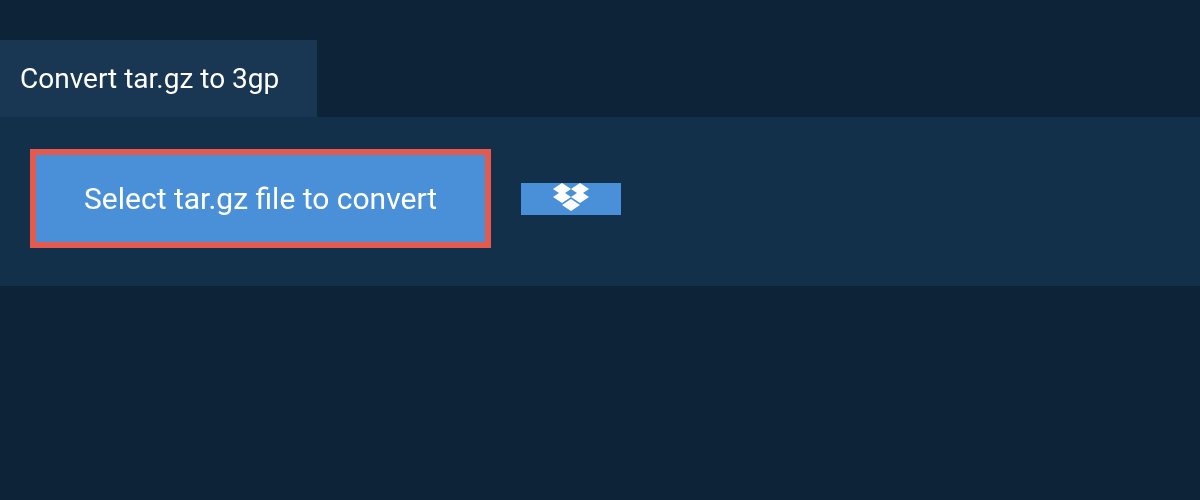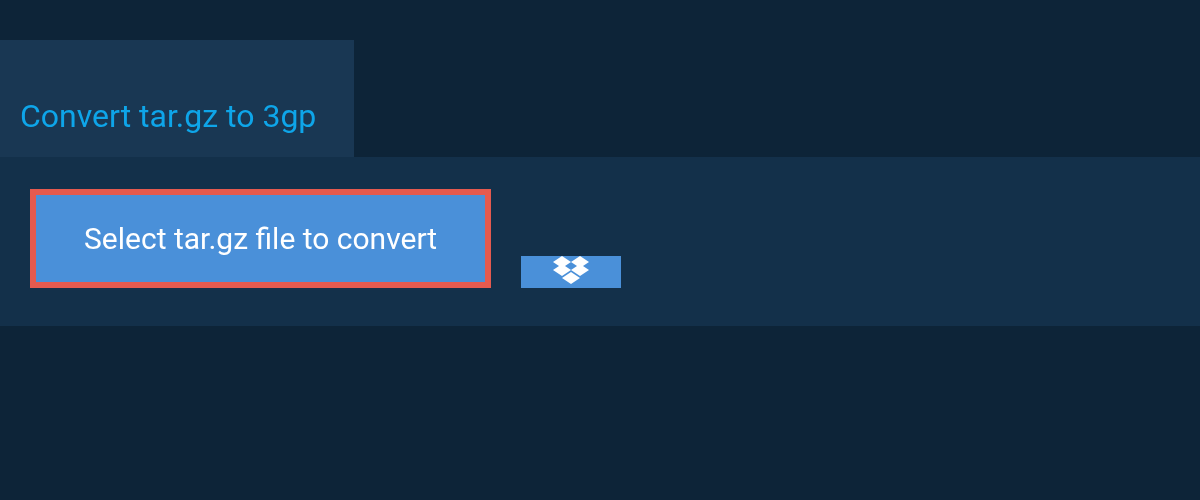--- a/index.html
+++ b/index.html
@@ -14,34 +14,33 @@
       font-family: -apple-system, BlinkMacSystemFont, "Segoe UI", Roboto, sans-serif;
       overflow: hidden;
     }
     .tab-header {
       background: #193753;
       display: inline-block;
       padding: 22px 38px 22px 20px;
       margin-top: 40px;
     }
     .tab-title {
-      color: #0ea5e9;
-      font-size: 32px;
+      color: #ffffff;
+      font-size: 28px;
       font-weight: 400;
-      margin-top: 35px;
     }
     .content-area {
       background: #13304a;
       padding: 32px 30px 38px 30px;
       width: 100%;
     }
     .button-row {
       display: flex;
       gap: 30px;
-      align-items: flex-end;
+      align-items: center;
     }
     .select-button {
       background: #4a90d9;
       border: 6px solid #e55a4f;
       padding: 26px 48px;
       cursor: pointer;
       display: flex;
       align-items: center;
       justify-content: center;
     }

